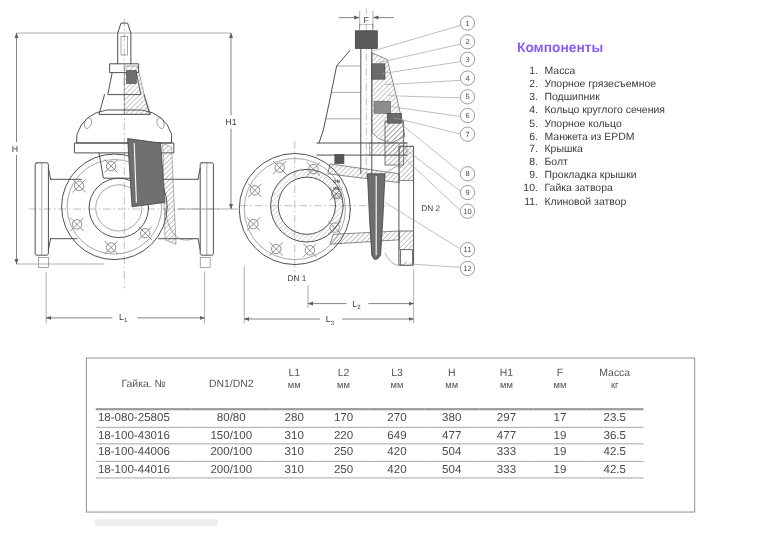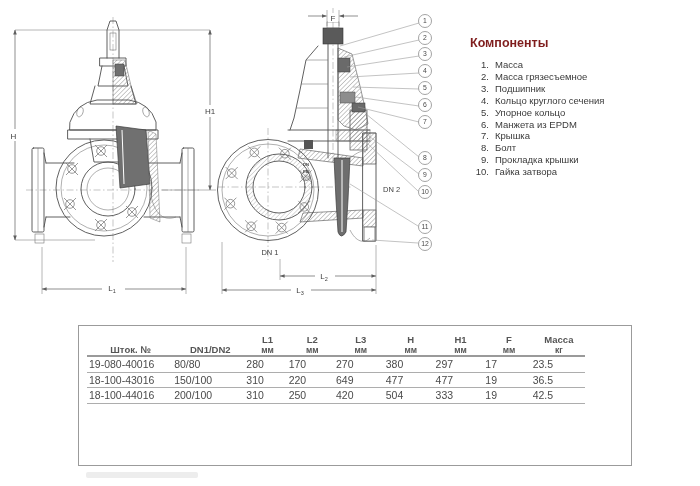--- a/index.html
+++ b/index.html
@@ -16,33 +16,33 @@
   .leader{fill:none;stroke:#9b9b9b;stroke-width:0.6;}
   .callout-c{fill:#fff;stroke:#9a9a9a;stroke-width:0.9;}
   .callout-t{font-size:6.8px;fill:#4a4a4a;text-anchor:middle;}
   .dimtxt{font-size:8px;fill:#3f3f3f;text-anchor:middle;}
   .dntxt{font-size:7.5px;fill:#3f3f3f;}
   .micro{font-size:4.2px;fill:#3f3f3f;font-weight:bold;}
   .wbg{fill:#fff;stroke:none;}
 
   
   .components{position:absolute;left:470px;top:36px;width:218px;}
-  .comp-title{font-weight:bold;font-size:12.5px;color:#7f1d1d;margin:0 0 9px 0;}
+  .comp-title{font-weight:bold;font-size:12.5px;color:#8b5cf6;margin:0 0 9px 0;}
   .comp-row{display:flex;font-size:9.5px;line-height:11.9px;color:#3a3a3a;}
   .comp-num{width:19px;text-align:right;margin-right:6px;flex:none;}
 
   
   .table-box{position:absolute;left:78px;top:325px;width:554px;height:141px;
              border:1px solid #9b9b9b;box-sizing:border-box;padding:8px 46px 0 8px;}
   .spec{width:100%;border-collapse:collapse;table-layout:fixed;}
-  .spec th{font-weight:bold;font-size:9.5px;color:#555;vertical-align:bottom;
-           padding:0 0 0 0;border-bottom:2px solid #9a9a9a;text-align:center;margin-top:37px;}
+  .spec th{font-weight:normal;font-size:9.5px;color:#555;vertical-align:bottom;
+           padding:0 0 16px 0;border-bottom:2px solid #9a9a9a;text-align:center;margin-top:37px;}
   .spec th.c1{text-align:center;}
   .spec .unit{font-size:8.5px;color:#555;}
-  .spec td{font-size:10.5px;color:#4a4a4a;text-align:left;padding:1px 0 1.5px 0;
+  .spec td{font-size:10.5px;color:#4a4a4a;text-align:center;padding:1px 0 1.5px 0;
            border-bottom:1px solid #adadad;white-space:nowrap;}
   .spec td.c1{text-align:left;padding-left:2px;}
   .artifact{position:absolute;left:86px;top:472px;width:112px;height:6px;
             background:#ededed;border-radius:2px;}
 </style>
 </head>
 <body>
 
 <div class="page">
 
@@ -274,21 +274,21 @@
 </svg>
 
 <div class="components">
   <div class="comp-title">Компоненты</div>
   <div class="comp-row">
         <span class="comp-num">1.</span>
         <span>Масса</span>
       </div>
   <div class="comp-row">
         <span class="comp-num">2.</span>
-        <span>Масса грязесъемное</span>
+        <span>Упорное грязесъемное</span>
       </div>
   <div class="comp-row">
         <span class="comp-num">3.</span>
         <span>Подшипник</span>
       </div>
   <div class="comp-row">
         <span class="comp-num">4.</span>
         <span>Кольцо круглого сечения</span>
       </div>
   <div class="comp-row">
@@ -307,40 +307,44 @@
         <span class="comp-num">8.</span>
         <span>Болт</span>
       </div>
   <div class="comp-row">
         <span class="comp-num">9.</span>
         <span>Прокладка крышки</span>
       </div>
   <div class="comp-row">
         <span class="comp-num">10.</span>
         <span>Гайка затвора</span>
+      </div>
+  <div class="comp-row">
+        <span class="comp-num">11.</span>
+        <span>Клиновой затвор</span>
       </div>
 </div>
 
 <div class="table-box">
   <table class="spec">
     <colgroup>
       <col style="width:17.5%">
           <col style="width:14.5%">
           <col style="width:8.5%">
           <col style="width:9.5%">
       <col style="width:10%">
           <col style="width:10%">
           <col style="width:10%">
           <col style="width:9.5%">
           <col style="width:10.5%">
     </colgroup>
     <thead>
       <tr>
         <th class="c1">
-              <div>Шток. №</div>
+              <div>Гайка. №</div>
             </th>
         <th>
               <div>DN1/DN2</div>
             </th>
         <th>
               <div>L1</div>
               <div class="unit">мм</div>
             </th>
         <th>
               <div>L2</div>
@@ -363,21 +367,21 @@
               <div class="unit">мм</div>
             </th>
         <th>
               <div>Масса</div>
               <div class="unit">кг</div>
             </th>
       </tr>
     </thead>
     <tbody>
       <tr>
-        <td class="c1">19-080-40016</td>
+        <td class="c1">18-080-25805</td>
             <td>80/80</td>
             <td>280</td>
             <td>170</td>
             <td>270</td>
             <td>380</td>
             <td>297</td>
             <td>17</td>
             <td>23.5</td>
       </tr>
       <tr>
@@ -385,20 +389,31 @@
             <td>150/100</td>
             <td>310</td>
             <td>220</td>
             <td>649</td>
             <td>477</td>
             <td>477</td>
             <td>19</td>
             <td>36.5</td>
       </tr>
       <tr>
+        <td class="c1">18-100-44006</td>
+            <td>200/100</td>
+            <td>310</td>
+            <td>250</td>
+            <td>420</td>
+            <td>504</td>
+            <td>333</td>
+            <td>19</td>
+            <td>42.5</td>
+      </tr>
+      <tr>
         <td class="c1">18-100-44016</td>
             <td>200/100</td>
             <td>310</td>
             <td>250</td>
             <td>420</td>
             <td>504</td>
             <td>333</td>
             <td>19</td>
             <td>42.5</td>
       </tr>

